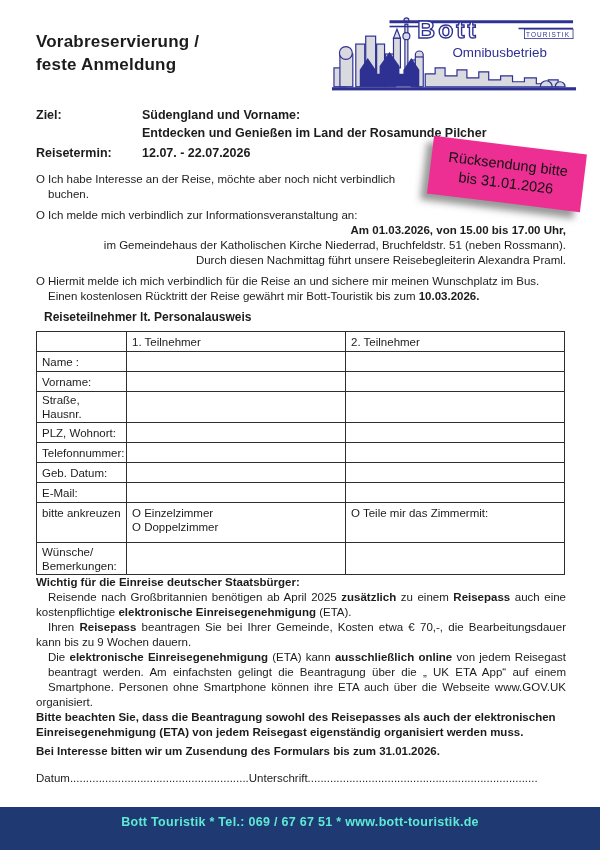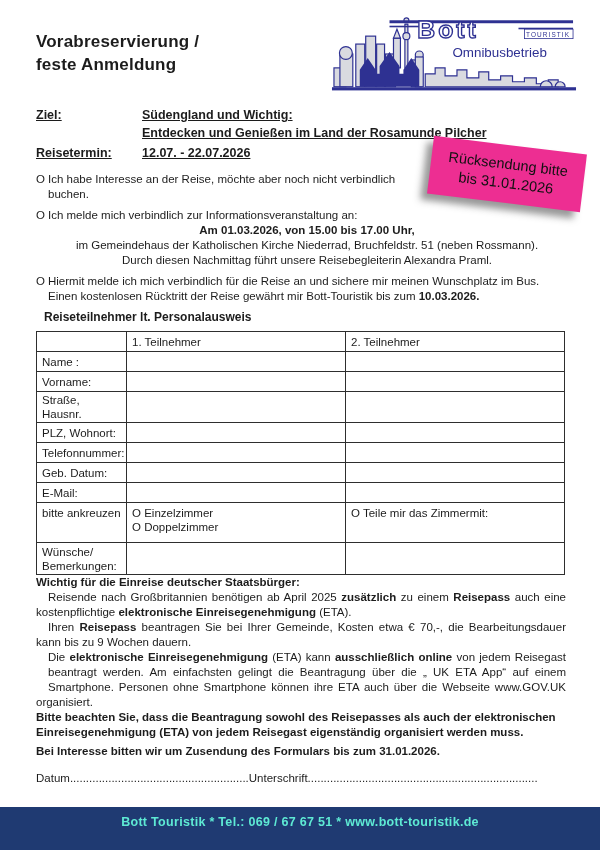--- a/index.html
+++ b/index.html
@@ -5,33 +5,33 @@
   html,body{margin:0;padding:0;}
   body{width:600px;height:850px;position:relative;background:#fff;color:#1c1c1c;
        font-family:"Liberation Sans","DejaVu Sans",sans-serif;overflow:hidden;}
   .abs{position:absolute;}
   .b{font-weight:bold;}
   
   #title{left:36px;top:30px;font-size:17px;font-weight:bold;line-height:23px;letter-spacing:.2px;}
   #logo{left:330px;top:10px;width:248px;height:86px;}
   
   #trip{left:36px;top:106px;width:540px;font-size:12.5px;font-weight:bold;line-height:18px;}
-  .trip-row{display:flex;text-decoration:underline;}
+  .trip-row{display:flex;}
   .trip-label{width:106px;flex:0 0 106px;}
   #trip .row2{margin-top:2px;}
   
   #badge{left:430px;top:145px;width:154px;height:58px;transform:rotate(7deg);
          display:flex;flex-direction:column;justify-content:center;text-align:center;
          font-size:14.5px;line-height:19px;color:#111;
          box-shadow:-6px 7px 7px rgba(50,50,50,.5);}
   
   #options{left:36px;top:172px;width:530px;font-size:11.5px;line-height:15px;}
   .opt{position:relative;padding-left:12px;margin-bottom:6px;}
   .opt .marker{position:absolute;left:0;top:0;}
-  .ctr{text-align:center;}
+  .ctr{text-align:right;}
   
   #table-title{left:36px;top:310px;font-size:12px;font-weight:bold;margin-left:8px;}
   #ptable{left:36px;top:331px;border-collapse:collapse;table-layout:fixed;width:528px;
           font-size:11.5px;line-height:14px;}
   #ptable td{border:1.5px solid #2e2e2e;padding:1px 5px;vertical-align:middle;overflow:hidden;}
   #ptable tr.hdr td{height:17px;}
   #ptable tr.r td{height:17px;}
   #ptable tr.tall td{height:35px;vertical-align:top;padding-top:3px;}
   #ptable tr.wun td{height:28px;vertical-align:top;padding-top:2px;margin-left:22px;}
   
@@ -83,21 +83,21 @@
     <text x="88" y="28" font-family="Liberation Sans, sans-serif" font-size="25" font-weight="bold" letter-spacing="3" fill="#ffffff" stroke="#2E3192" stroke-width="1.4">Bott</text>
     <text x="242" y="26.5" text-anchor="end" font-family="Liberation Sans, sans-serif" font-size="6.5" letter-spacing="1.1" fill="#2E3192">TOURISTIK</text>
     <text x="171" y="47" text-anchor="middle" font-family="Liberation Sans, sans-serif" font-size="13.5" fill="#2E3192">Omnibusbetrieb</text>
   </svg>
 </div>
 
 <div class="abs" id="trip">
   <div class="trip-row">
     <div class="trip-label">Ziel:</div>
     <div>
-      <div>Südengland und Wichtig:</div>
+      <div>Südengland und Vorname:</div>
       <div>Entdecken und Genießen im Land der Rosamunde Pilcher</div>
     </div>
   </div>
   <div class="trip-row row2">
     <div class="trip-label">Reisetermin:</div>
     <div>12.07. - 22.07.2026</div>
   </div>
 </div>
 
 <div class="abs" id="badge" style="background: rgb(237, 46, 146);">

